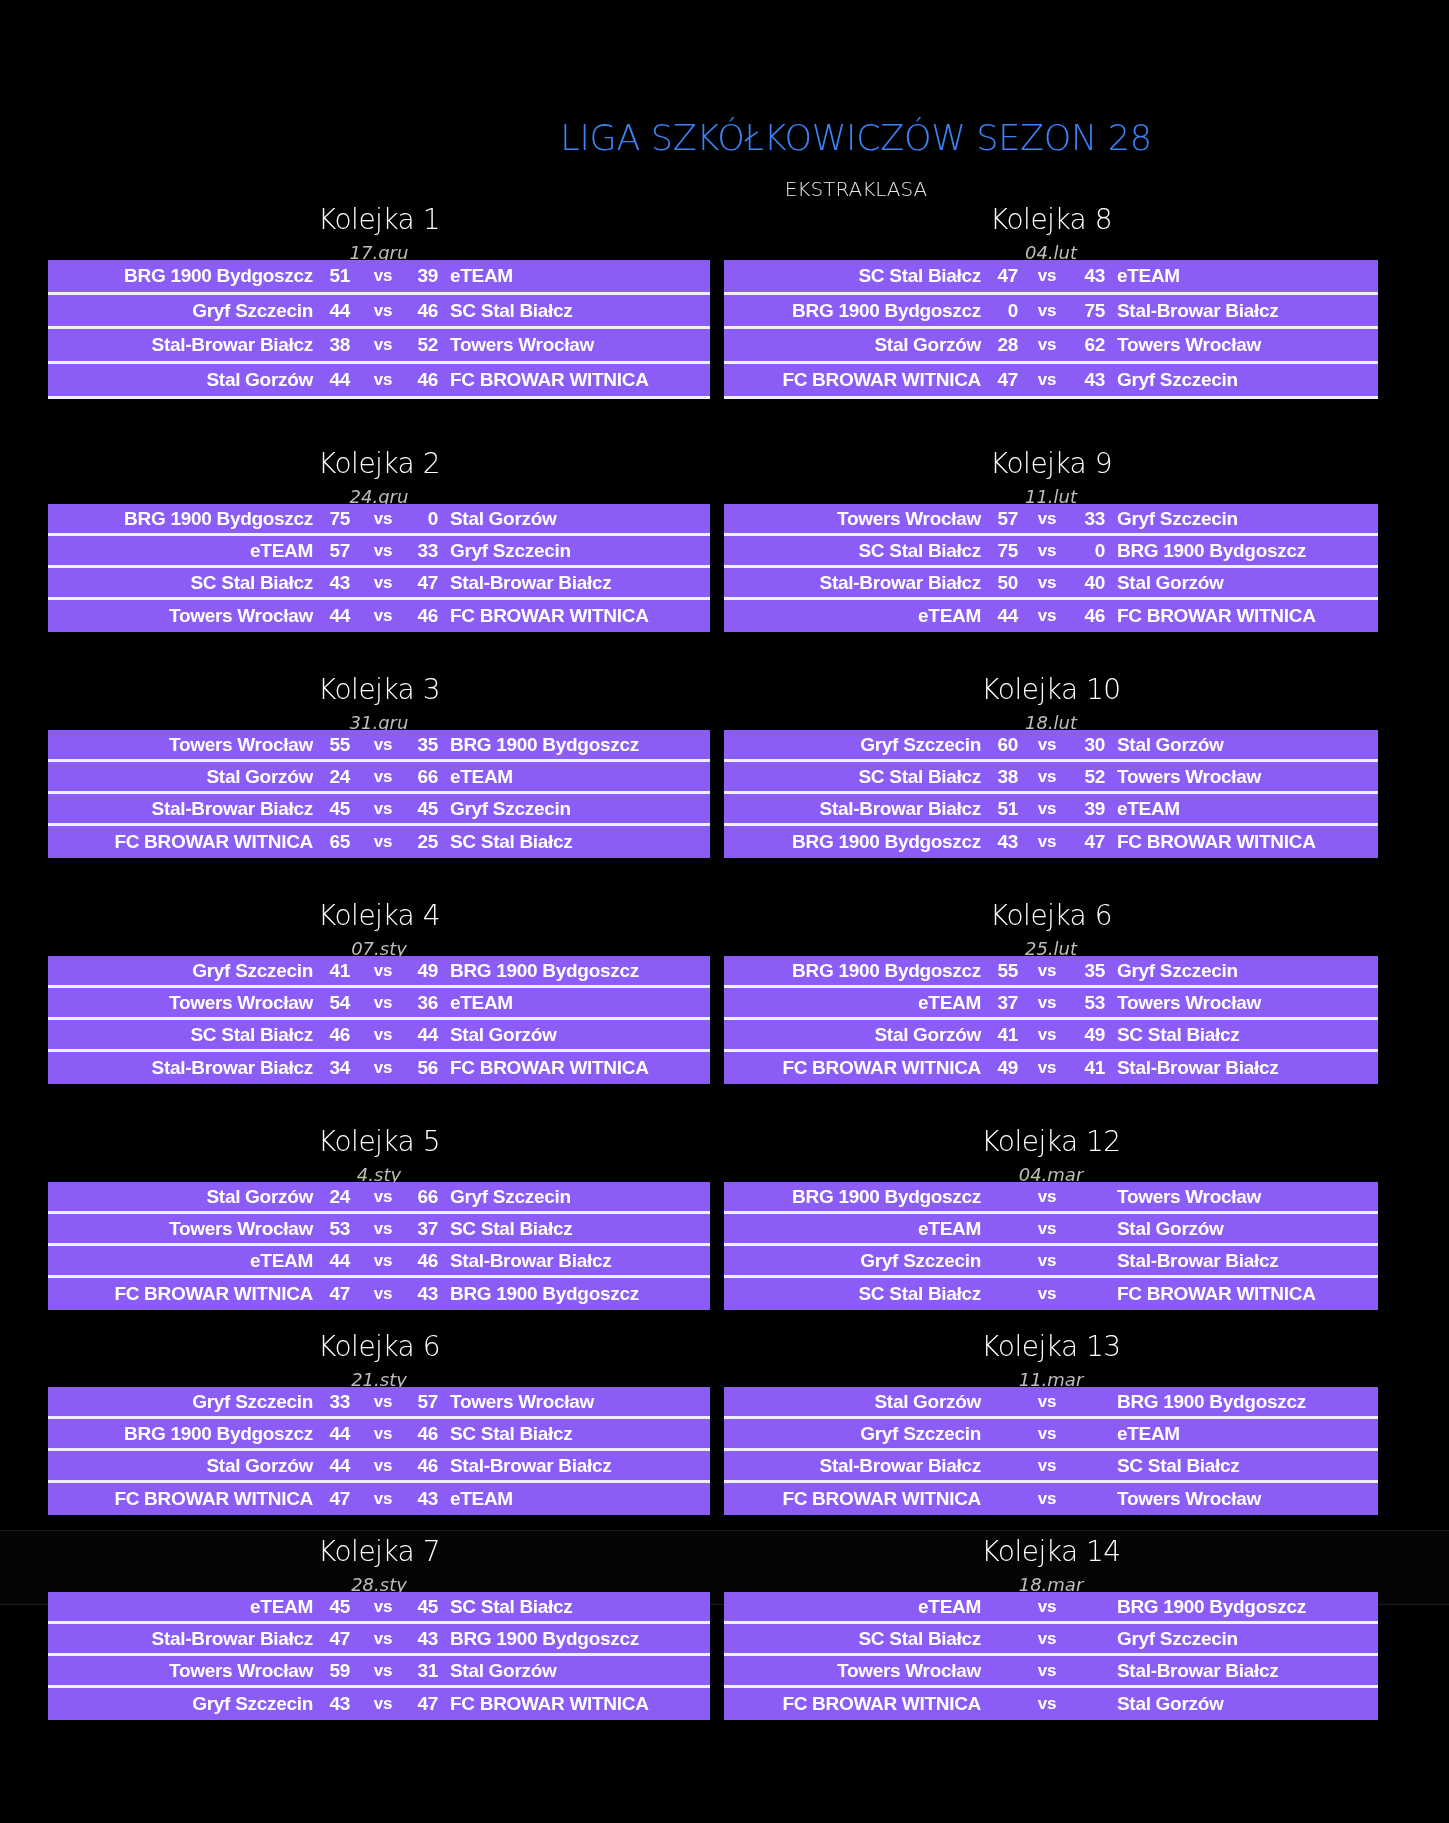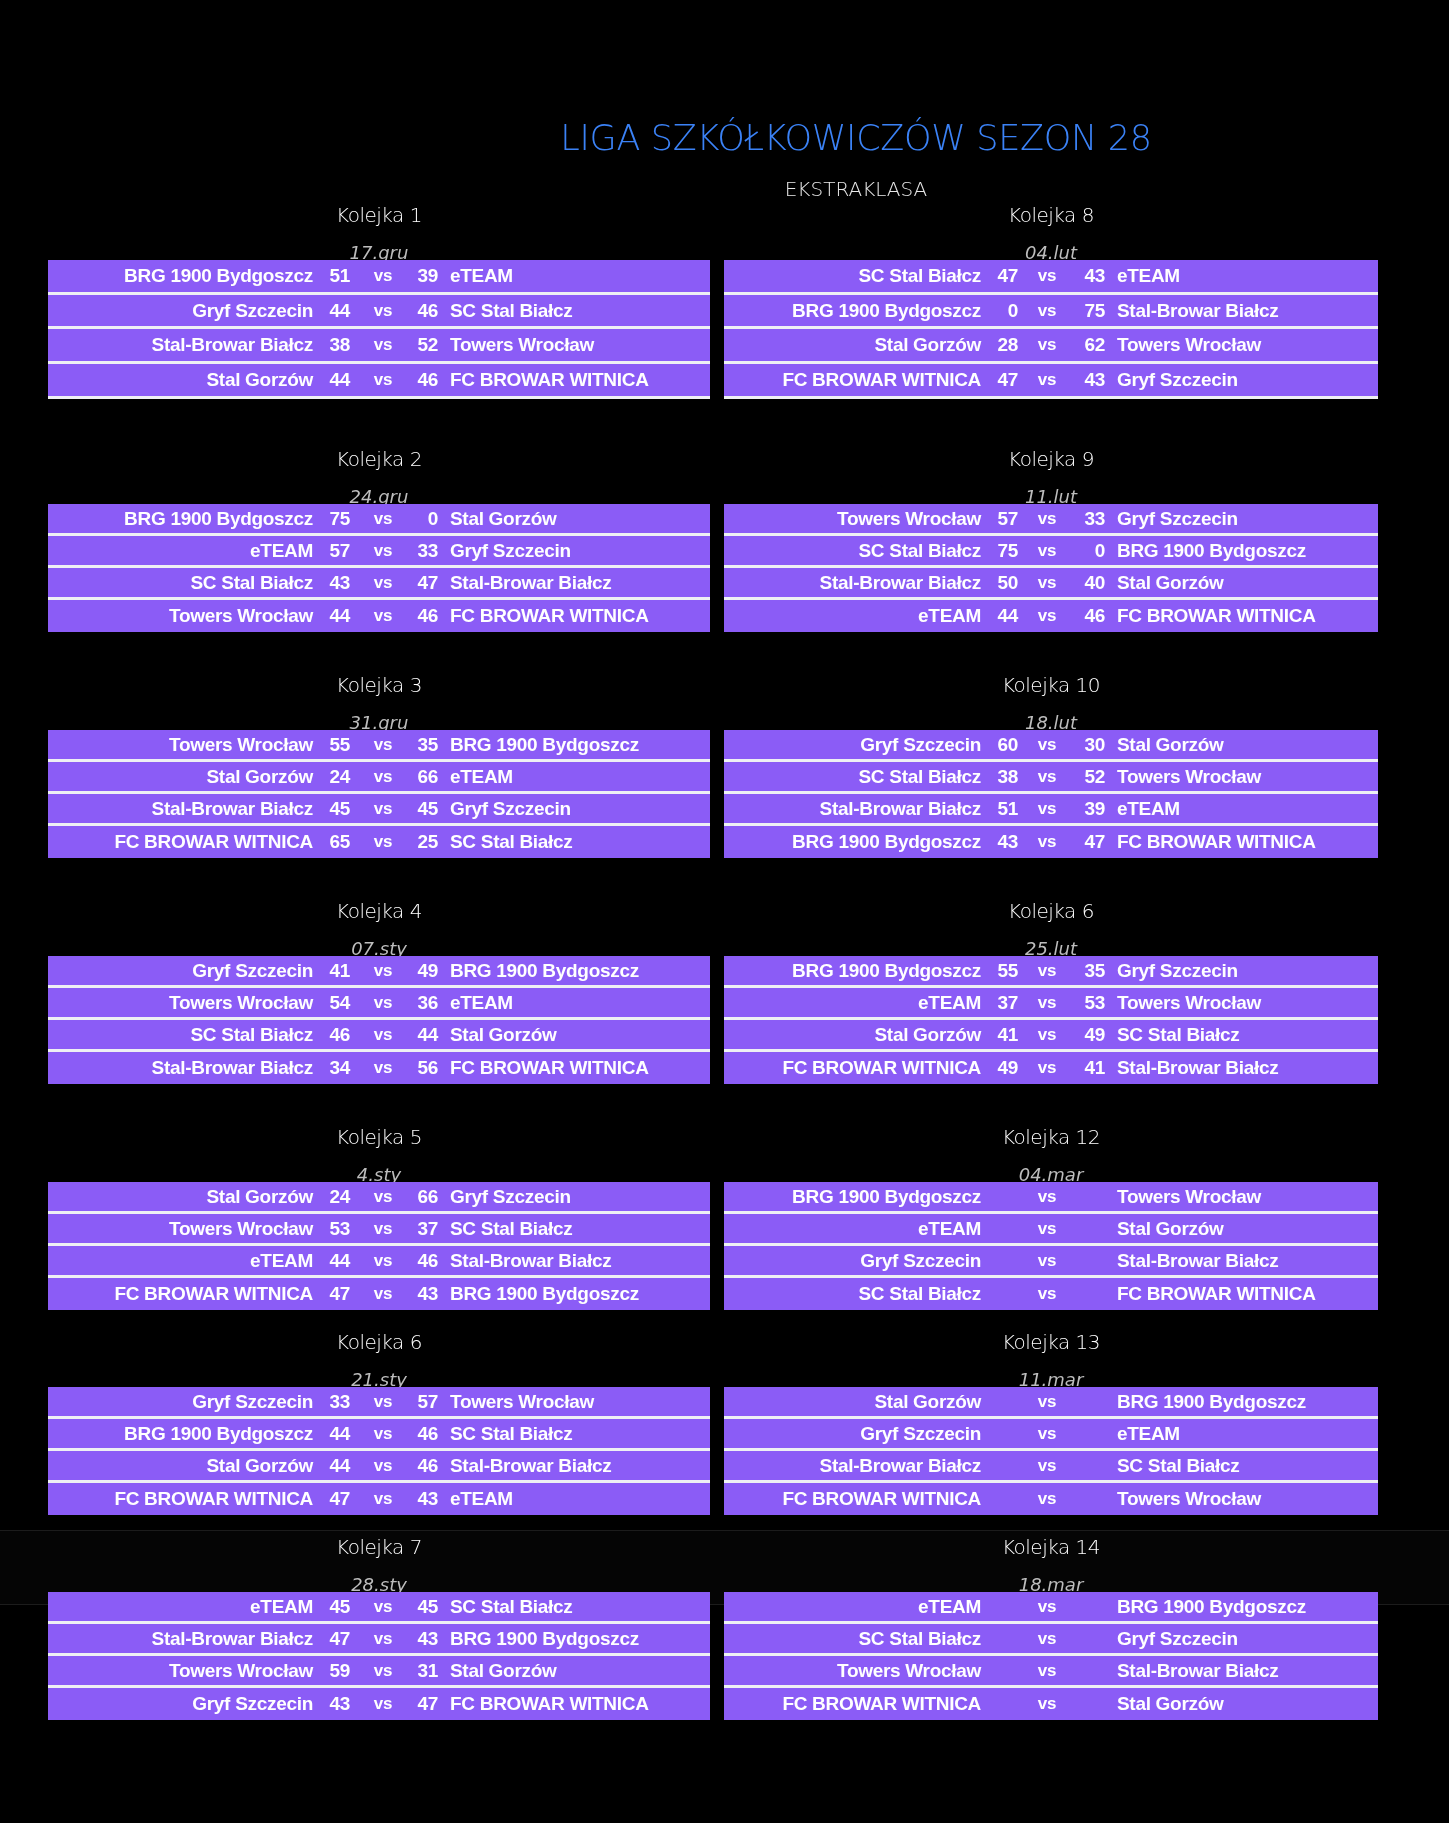--- a/index.html
+++ b/index.html
@@ -9,21 +9,21 @@
   .title span { position: absolute; left: 856px; transform: translateX(-50%); white-space: nowrap;
                 font-family: "DejaVu Sans", sans-serif; font-weight: 200; font-size: 35px; letter-spacing: -0.3px; color: #3b82f6; }
   .subtitle { position: absolute; top: 168px; left: 856px; transform: translateX(-50%);
               font-family: "DejaVu Sans", sans-serif; font-weight: 200; font-size: 20px; color: #e8e8e8; white-space: nowrap; margin-top: 9px; }
   .band { position: absolute; left: 0; width: 1449px; top: 1530px; height: 75px; background: #050505;
           border-top: 1px solid #1c1c1c; border-bottom: 1px solid #1c1c1c; box-sizing: border-box; }
   .round { position: absolute; }
   .round.left { left: 48px; width: 662px; --home: 265px; --s1: 302px; --vs: 335px; --s2: 390px; --away: 402px; }
   .round.right { left: 724px; width: 654px; --home: 257px; --s1: 294px; --vs: 323px; --s2: 381px; --away: 393px; }
   .round-title { position: absolute; left: 0; width: 100%; text-align: center; top: 0;
-                 font-family: "DejaVu Sans", sans-serif; font-size: 20px; font-weight: 300; color: #fff; letter-spacing: -0.5px; }
+                 font-family: "DejaVu Sans", sans-serif; font-size: 28px; font-weight: 300; color: #fff; letter-spacing: -0.5px; }
   .round-date { position: absolute; left: 0; width: 100%; text-align: center; top: 39px;
                 font-family: "DejaVu Sans", sans-serif; font-size: 18px; font-style: italic; font-weight: 200; color: #bdbdbd; }
   .rows { position: absolute; left: 0; width: 100%; top: 57px; }
   .row { position: relative; height: 29px; background: #8b5cf6; border-bottom: 3px solid #eef0f4; box-sizing: content-box; }
   .rows.no-last-line .row:last-child { border-bottom: none; height: 32px; }
   .rows.tall .row { height: 31.7px; }
   .row span { position: absolute; top: 50%; transform: translateY(-50%); font-weight: bold; font-size: 19px;
               font-family: "Liberation Sans", sans-serif; white-space: nowrap; color: #fff; letter-spacing: -0.3px; }
   .home { right: calc(100% - var(--home)); text-align: right; }
   .s1 { right: calc(100% - var(--s1)); text-align: right; }

